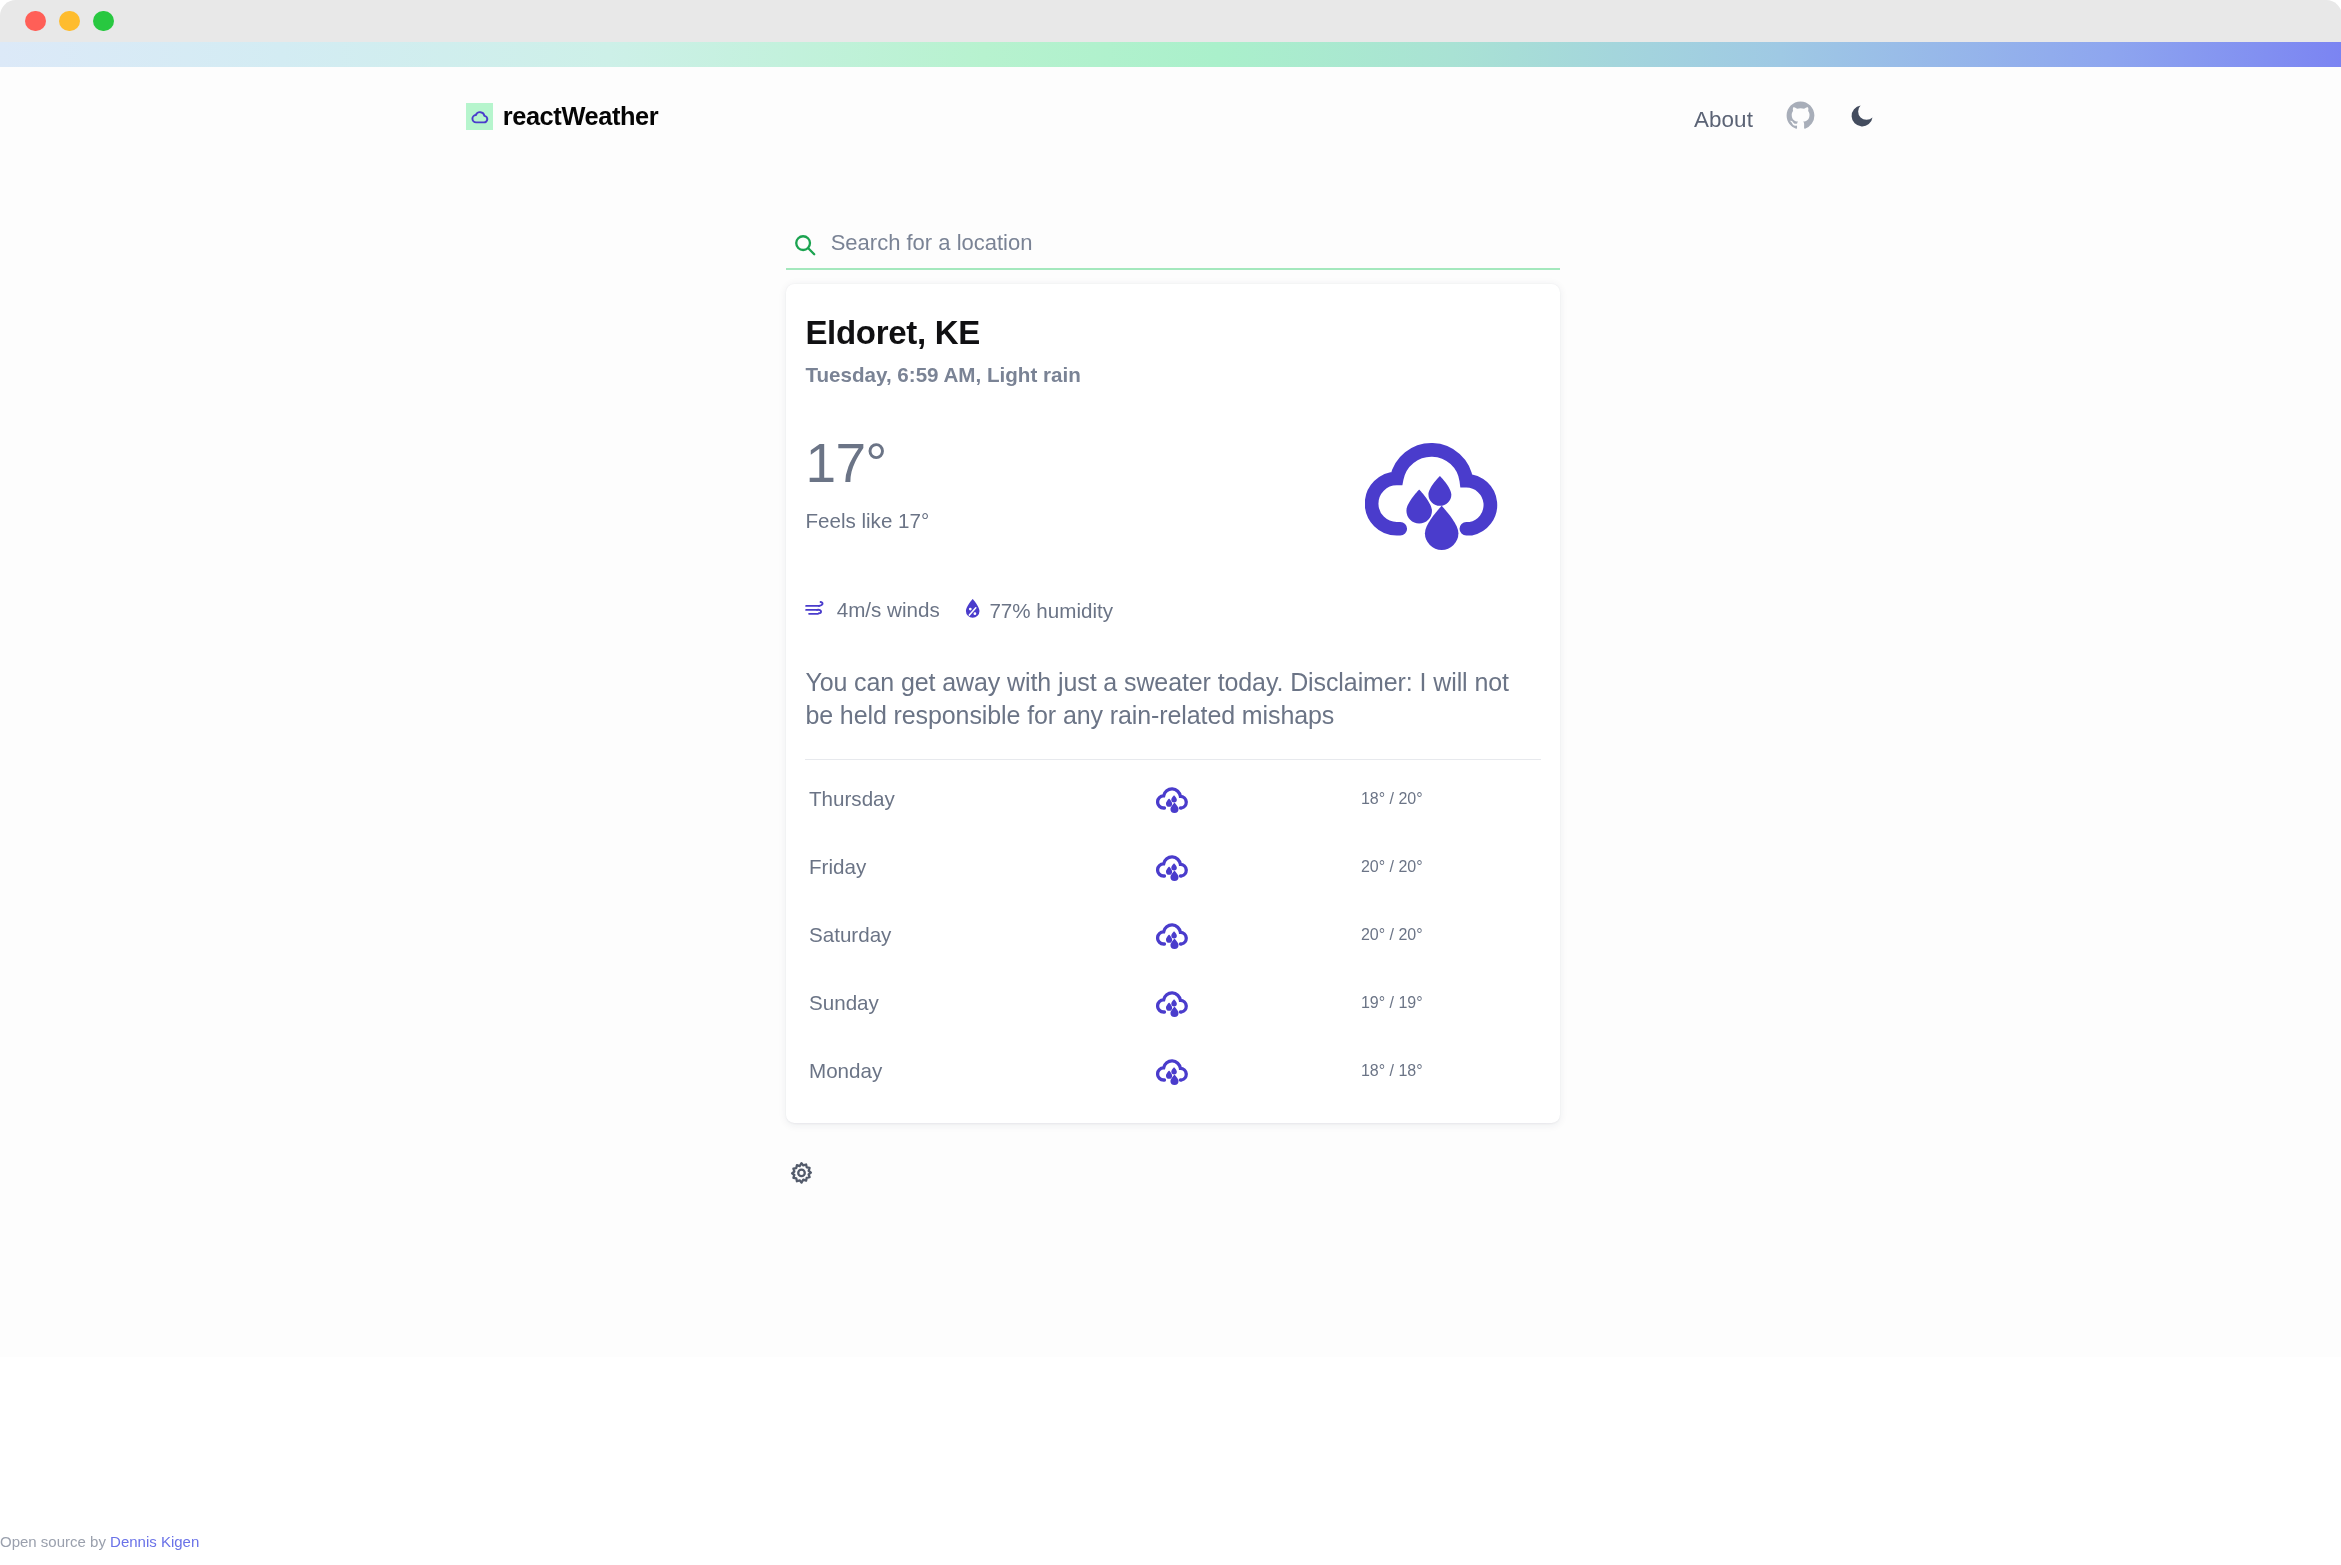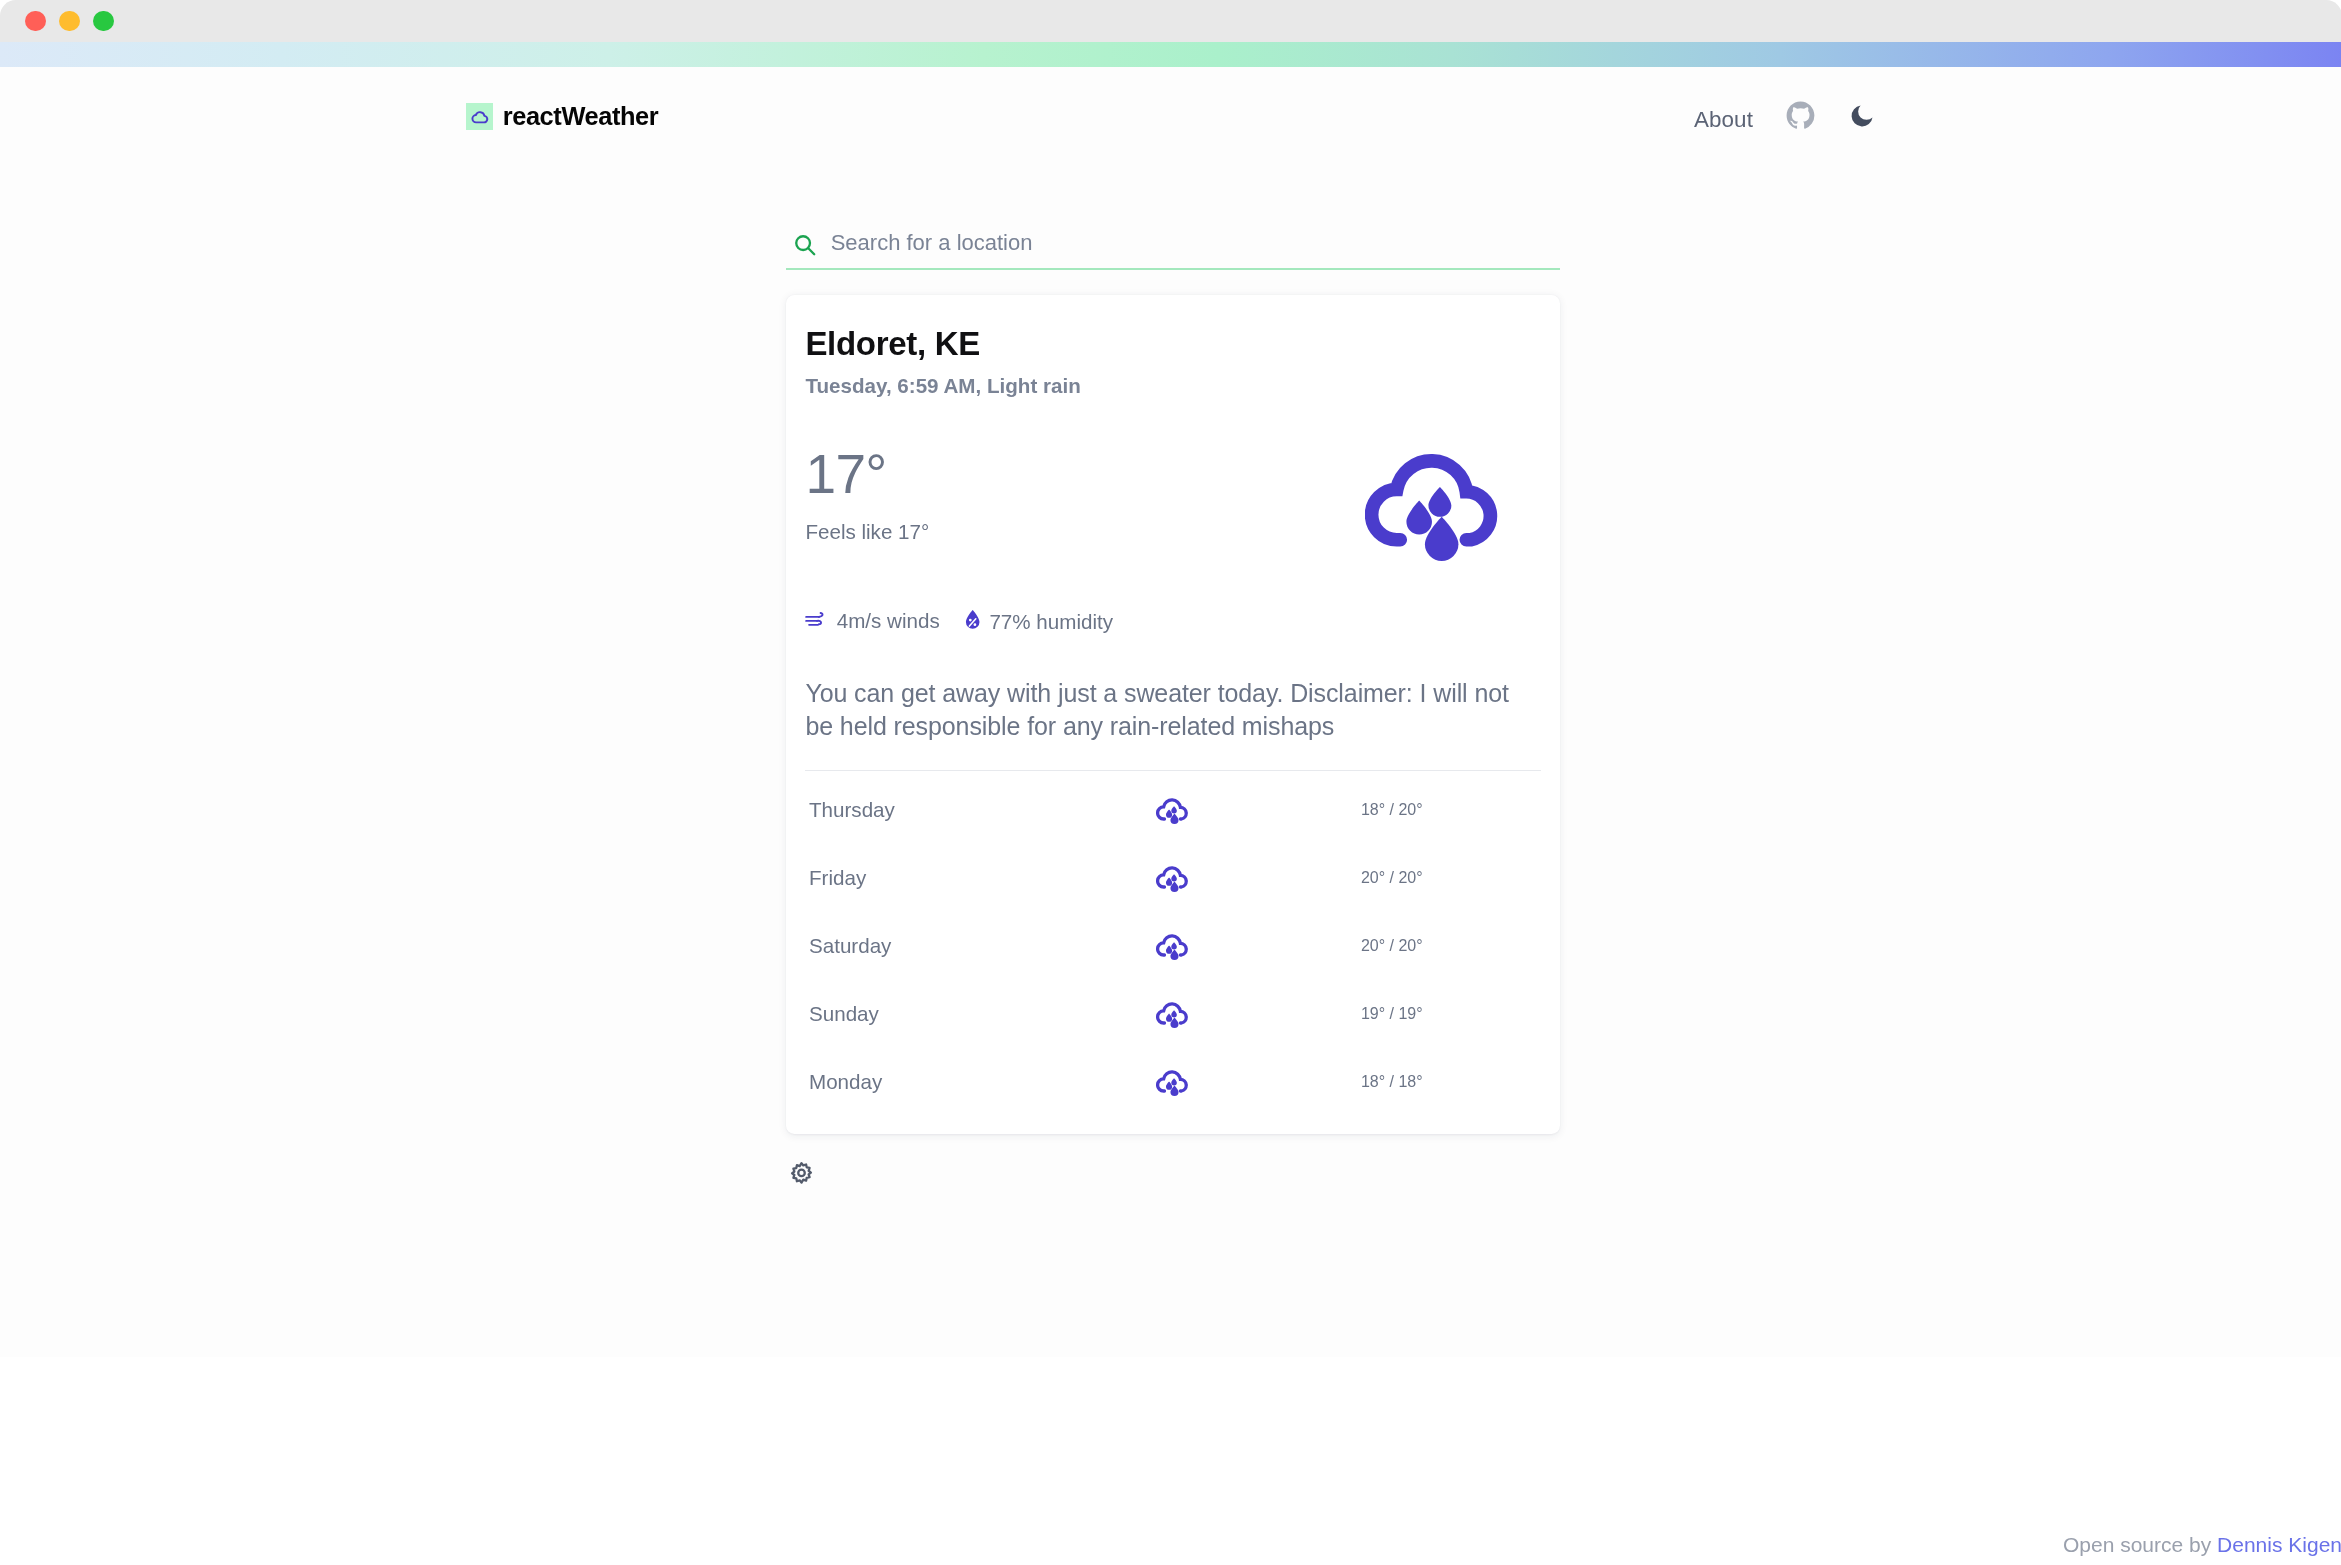--- a/index.html
+++ b/index.html
@@ -134,21 +134,21 @@
     font-family: "Liberation Sans", sans-serif;
     font-size: 22px;
     color: #3c4453;
     padding-bottom: 4.8px;
   }
   .search-input::placeholder { color: #7a8395; }
 
   
   .card {
     position: absolute;
-    top: 228px;
+    top: 217px;
     left: 786px;
     width: 774px;
     height: 839px;
     background: #ffffff;
     border-radius: 8.5px;
     box-shadow: 0 1.8px 8.5px rgba(30,40,70,0.075), 0 0.6px 1.8px rgba(30,40,70,0.05);
   }
   .card-pad { padding: 0 19.4px; }
 
   .loc-name {
@@ -253,22 +253,22 @@
     cursor: pointer;
     background: none; border: none;
   }
 
   
   .footer {
     position: absolute;
     top: 1466px;
     left: 0;
     width: 2342px;
-    text-align: right;
-    font-size: 21px;
+    text-align: left;
+    font-size: 15px;
     color: #9aa0ad;
   }
   .footer a {
     color: #6a72e8;
     text-decoration: none;
     cursor: pointer;
   }
 </style>
 </head>
 <body>

